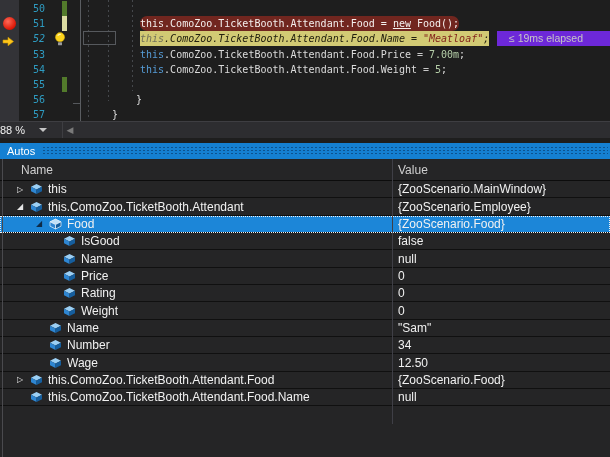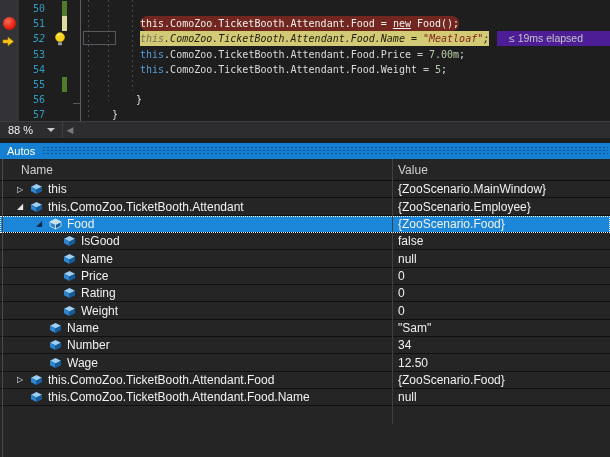--- a/index.html
+++ b/index.html
@@ -26,28 +26,28 @@
   .code.hl-cur { background:#D2CA74; }
   .tok-kw { color:#569CD6; } .tok-id { color:#DCDCDC; } .tok-op { color:#C8C8C8; }
   .tok-num { color:#B5CEA8; }
   .tok-bp { color:#F4F0EE; } .tok-bp-u { color:#F4F0EE; text-decoration:underline; }
   .tok-cs { color:#23210F; } .tok-cs-dim { color:#73735A; } .tok-cs-str { color:#84251C; }
 
   .bp-circle { position:absolute; left:3px; top:17px; width:13px; height:13px; border-radius:50%;
                background:radial-gradient(circle at 38% 35%, #FF6A58, #DB1504 70%); }
   .cur-arrow { position:absolute; left:2px; top:33px; width:13px; height:11px; }
   .bulb { position:absolute; left:54px; top:32px; width:12px; height:14px; }
-  .perf-tip { position:absolute; left:497px; right:0; top:31px; height:15px; background:#4c1d95;
+  .perf-tip { position:absolute; left:497px; right:0; top:31px; height:15px; background:#6d28d9;
               color:#C6C6C6; font-size:10.5px; line-height:15px; padding-left:12px; }
 
   
   .editor-bottom { position:relative; width:610px; height:17px; background:#2D2D30;
                    border-top:1px solid #3E3E42; display:flex; align-items:center; }
   .zoom-combo { width:62px; height:100%; display:flex; align-items:center; color:#F1F1F1;
-                font-size:11px; padding-left:8px; }
+                font-size:11px; padding-left:0; }
   .zoom-combo .caret { margin-left:14px; width:0; height:0; border-left:4px solid transparent;
                        border-right:4px solid transparent; border-top:4px solid #C5C5C5; }
   .vdiv { width:1px; height:100%; background:#3E3E42; }
   .scroll-left { width:14px; color:#7A7A7A; font-size:9px; text-align:center;
                  font-family:"DejaVu Sans", sans-serif; }
   .hscroll-track { flex:1; height:100%; }
 
   .panel-gap { height:5px; background:#1E1E1E; }
 
   

